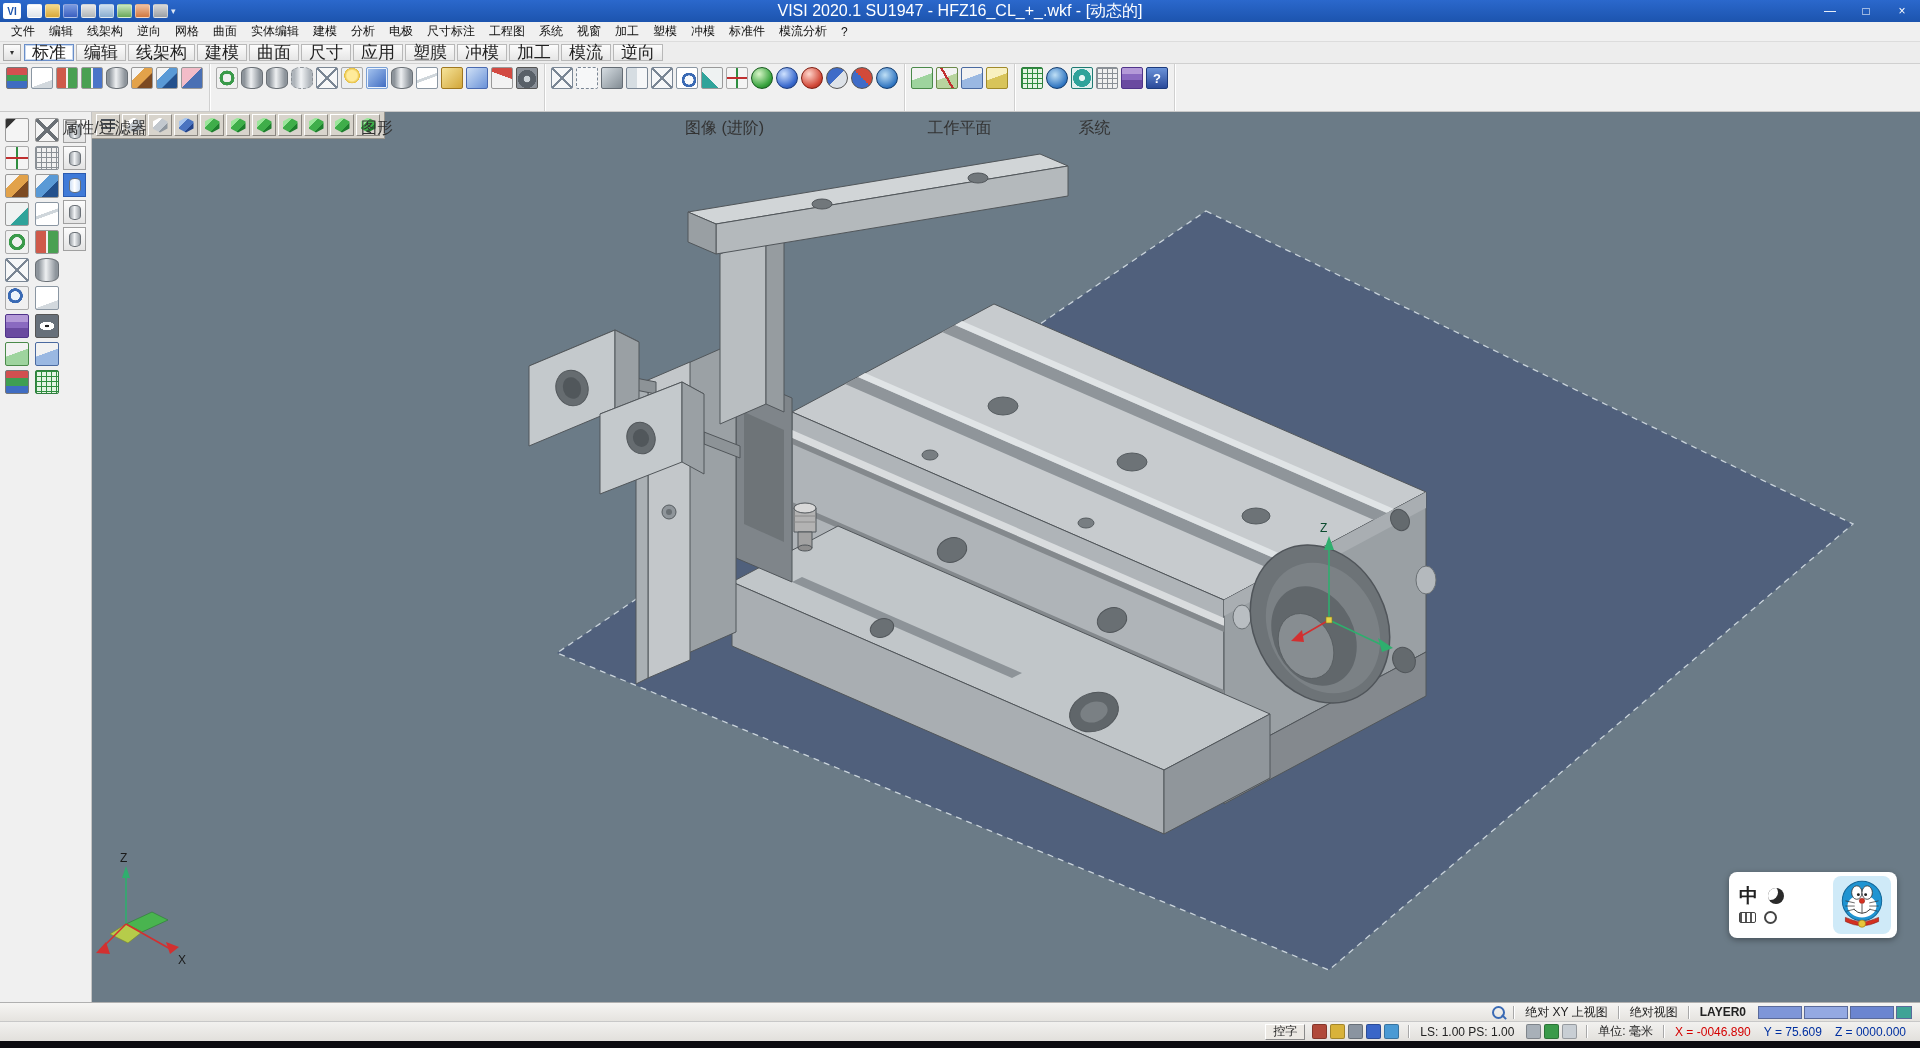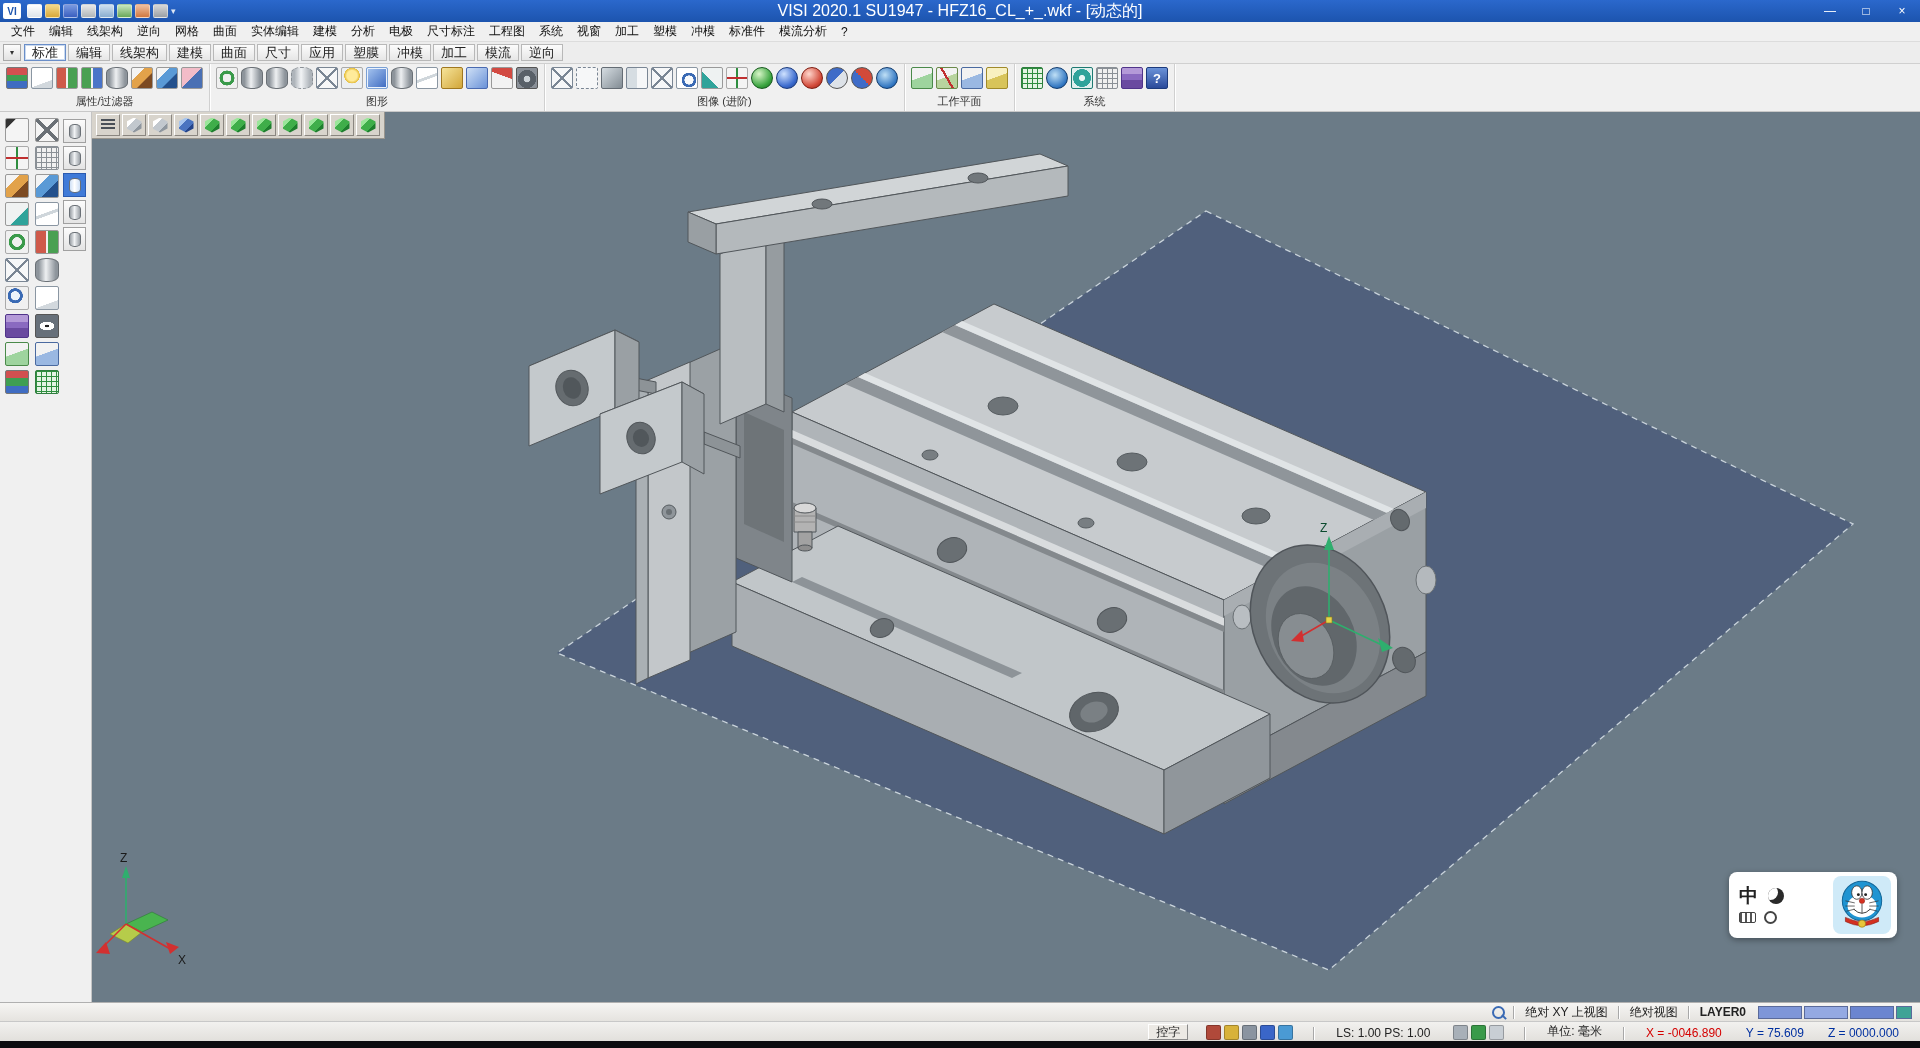--- a/index.html
+++ b/index.html
@@ -25,30 +25,30 @@
 .wc{width:36px;height:100%;display:flex;align-items:center;justify-content:center;font-size:12px;color:#fff;}
 
 
 .menubar{position:absolute;top:22px;left:0;right:0;height:20px;background:#f0f0f0;border-bottom:1px solid #dcdcdc;display:flex;align-items:center;padding-left:4px;z-index:29;}
 .menu-item{font-size:12px;padding:2px 7px;color:#111;white-space:nowrap;}
 
 
 .tabbar{position:absolute;top:42px;left:0;right:0;height:22px;background:#ededed;border-bottom:1px solid #d0d0d0;display:flex;align-items:center;padding-left:3px;z-index:28;}
 .tab-drop{width:18px;height:17px;border:1px solid #a8a8a8;background:linear-gradient(#fcfcfc,#e2e2e2);font-size:8px;display:flex;align-items:center;justify-content:center;color:#333;margin-right:3px;}
 .tabrow{display:flex;gap:2px;}
-.tab{font-size:13px;padding:1px 7px;border:1px solid #b8b8b8;background:linear-gradient(#fcfcfc,#e6e6e6);color:#222;height:17px;display:flex;align-items:center;white-space:nowrap;}
+.tab{font-size:17px;padding:1px 7px;border:1px solid #b8b8b8;background:linear-gradient(#fcfcfc,#e6e6e6);color:#222;height:17px;display:flex;align-items:center;white-space:nowrap;}
 .tab.active{background:#fff;border-color:#6a8ec8;box-shadow:inset 0 0 0 1px #c9d9ef;}
 
 
 .toolbar{position:absolute;top:64px;left:0;right:0;height:48px;background:#f0f0f0;border-bottom:1px solid #c8c8c8;display:flex;align-items:stretch;z-index:27;}
 .tb-group{display:flex;flex-direction:column;justify-content:space-between;border-right:1px solid #d0d0d0;box-shadow:1px 0 0 #fff;padding:3px 6px 0;}
 .tb-icons{display:flex;gap:3px;align-items:center;}
 .icon{width:22px;height:22px;border:1px solid transparent;border-radius:2px;flex:none;}
 .icon.active{border-color:#7aa0d4;background-color:#d6e4f6;box-shadow:0 0 0 1px #eaf2fc inset;}
-.tb-label{font-size:11px;color:#333;text-align:center;padding:1px 0 2px;white-space:nowrap;}
+.tb-label{font-size:16px;color:#333;text-align:center;padding:1px 0 2px;white-space:nowrap;margin-top:28px;}
 
 
 .st-doc{background:linear-gradient(160deg,#ffffff 70%,#d2d8dd 71%);border:1px solid #8a96a2;}
 .st-doc-pair{background:linear-gradient(160deg,#ffffff 44%,#cfd6db 45% 55%,#ffffff 56%);border:1px solid #8a96a2;}
 .st-swatch{background:linear-gradient(180deg,#d25050 33%,#3f9e52 33% 66%,#3f6cc2 66%);border:1px solid #777777;}
 .st-swap-rg{background:linear-gradient(90deg,#cf5a4a 45%,#f0f0f0 45% 55%,#49a052 55%);border:1px solid #999999;}
 .st-swap-gb{background:linear-gradient(90deg,#49a052 45%,#f0f0f0 45% 55%,#4a74c8 55%);border:1px solid #999999;}
 .st-cyl{background:linear-gradient(90deg,#8d949b 0 12%,#eef0f2 45%,#8d949b 90%);border-radius:45%/26%;border:1px solid #6a7076;}
 .st-cyl-half{background:linear-gradient(90deg,#aeb4ba 0 12%,#f2f4f6 45%,#aeb4ba 90%);border-radius:45%/26%;border:1px dashed #8a9096;}
 .st-refresh{background:radial-gradient(circle at 50% 50%,#f0f0f0 30%,#3a9a4a 32% 52%,#f0f0f0 54%);border:1px solid #aaaaaa;}
@@ -127,21 +127,21 @@
 .s1-right{margin-left:auto;display:flex;align-items:center;height:100%;padding-right:4px;}
 .s1-item{padding:0 8px;display:flex;align-items:center;white-space:nowrap;}
 .sep{width:2px;height:13px;border-left:1px solid #a8a8a8;border-right:1px solid #ffffff;margin:0 2px;}
 .s1-mag{width:13px;height:13px;border-radius:50%;border:2px solid #3a6ab4;position:relative;margin:0 6px;}
 .s1-mag::after{content:"";position:absolute;width:6px;height:2px;background:#3a6ab4;transform:rotate(45deg);right:-4px;bottom:-1px;}
 .layer-name{font-weight:bold;}
 .swatches{display:flex;height:13px;margin:0 4px;gap:2px;align-items:center;}
 .swatch{width:44px;height:13px;border:1px solid #5a6a9a;}
 .swatch:last-child{width:16px;}
 .status2{position:absolute;left:0;right:0;top:1021px;height:20px;background:linear-gradient(#f2f1ef,#e2e0dc);border-top:1px solid #c8c8c8;display:flex;align-items:center;font-size:12px;color:#222;z-index:25;}
-.s2-right{margin-left:auto;display:flex;align-items:flex-end;gap:14px;padding-right:16px;white-space:nowrap;}
+.s2-right{margin-left:auto;display:flex;align-items:center;gap:3px;padding-right:9px;white-space:nowrap;}
 .snap-btn{border:1px solid;border-color:#ffffff #8a8a8a #8a8a8a #ffffff;background:#ece9e4;font-size:12px;padding:0 7px;height:16px;display:flex;align-items:center;font-family:inherit;color:#222;}
 .s2-ics{display:flex;gap:3px;align-items:center;margin:0 4px;}
 .s2-ic{width:15px;height:15px;border-radius:2px;border:1px solid rgba(0,0,0,.25);}
 .s2-text{padding:0 5px;}
 .coord-x{color:#d40000;}
 .coord-yz{color:#0030a0;}
 
 
 .taskbar{position:absolute;left:0;right:0;top:1041px;height:7px;background:#0c0c10;}
 </style>

